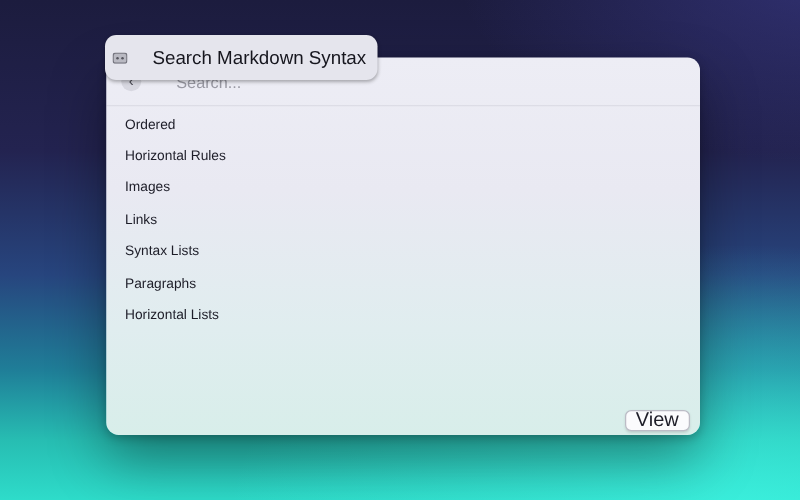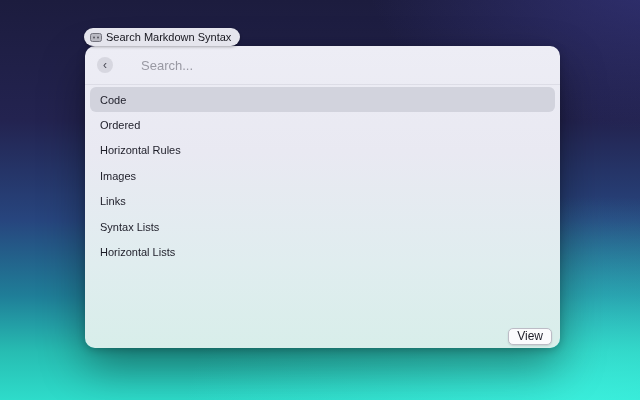--- a/index.html
+++ b/index.html
@@ -18,26 +18,26 @@
   .stage{
     position:relative;width:640px;height:400px;overflow:hidden;
     background:
       radial-gradient(110% 95% at 92% 104%, rgba(64,247,228,0.70) 0%, rgba(64,247,228,0) 58%),
       radial-gradient(85% 70% at 104% -6%, rgba(66,66,158,0.55) 0%, rgba(66,66,158,0) 55%),
       linear-gradient(180deg, var(--bg-top) 0%, #232350 30%, var(--bg-mid) 55%, #1f7e98 74%, #27bdb2 88%, var(--bg-bottom) 100%);
   }
 
   
   .tooltip{
-    position:absolute;left:84px;top:28px;height:18px;
-    display:flex;align-items:center;gap:4px;
+    position:absolute;left:84px;top:28px;height:36px;
+    display:flex;align-items:center;gap:20px;
     padding:0 9px 0 6px;border-radius:9px;
     background:#e5e5ed;
     box-shadow:0 1px 3px rgba(0,0,0,0.30);
-    font-size:11px;font-weight:500;color:#16161e;
+    font-size:15px;font-weight:500;color:#16161e;
     white-space:nowrap;z-index:3;
   }
   .tooltip-icon{display:flex;align-items:center;}
 
   
   .panel{
     position:absolute;left:85px;top:46px;width:475px;height:302px;
     border-radius:10px;
     background:linear-gradient(180deg, var(--panel-top) 0%, #e9e9f2 35%, #e0edef 72%, var(--panel-bottom) 100%);
     box-shadow:0 20px 45px rgba(0,0,0,0.38), 0 2px 8px rgba(0,0,0,0.22);
@@ -73,21 +73,21 @@
     cursor:pointer;white-space:nowrap;
   }
   .row.selected{background:var(--selected-row);}
 
   .view-btn{
     position:absolute;right:8px;bottom:3px;
     height:17px;padding:0 8px;
     border-radius:5px;border:1px solid #bcbcc6;
     background:#fbfbfd;
     font-family:"Liberation Sans", sans-serif;
-    font-size:12px;font-weight:500;color:#1d1d28;
+    font-size:16px;font-weight:500;color:#1d1d28;
     box-shadow:0 1px 2px rgba(0,0,0,0.12);
     cursor:pointer;line-height:15px;
   }
 </style>
 </head>
 <body>
 
 <div class="stage">
 
   <div class="tooltip">
@@ -104,25 +104,25 @@
   <div class="panel">
 
     <div class="search-row">
       <button class="back-btn">
         <span>‹</span>
       </button>
       <input class="search-input" type="text" placeholder="Search..." style="">
     </div>
 
     <div class="list">
-        <div class="row selected">Code</div>
         <div class="row">Ordered</div>
         <div class="row">Horizontal Rules</div>
         <div class="row">Images</div>
         <div class="row">Links</div>
         <div class="row">Syntax Lists</div>
+        <div class="row">Paragraphs</div>
         <div class="row">Horizontal Lists</div>
       </div>
 
     <button class="view-btn">View</button>
   </div>
 
 </div>
 
 </body></html>

